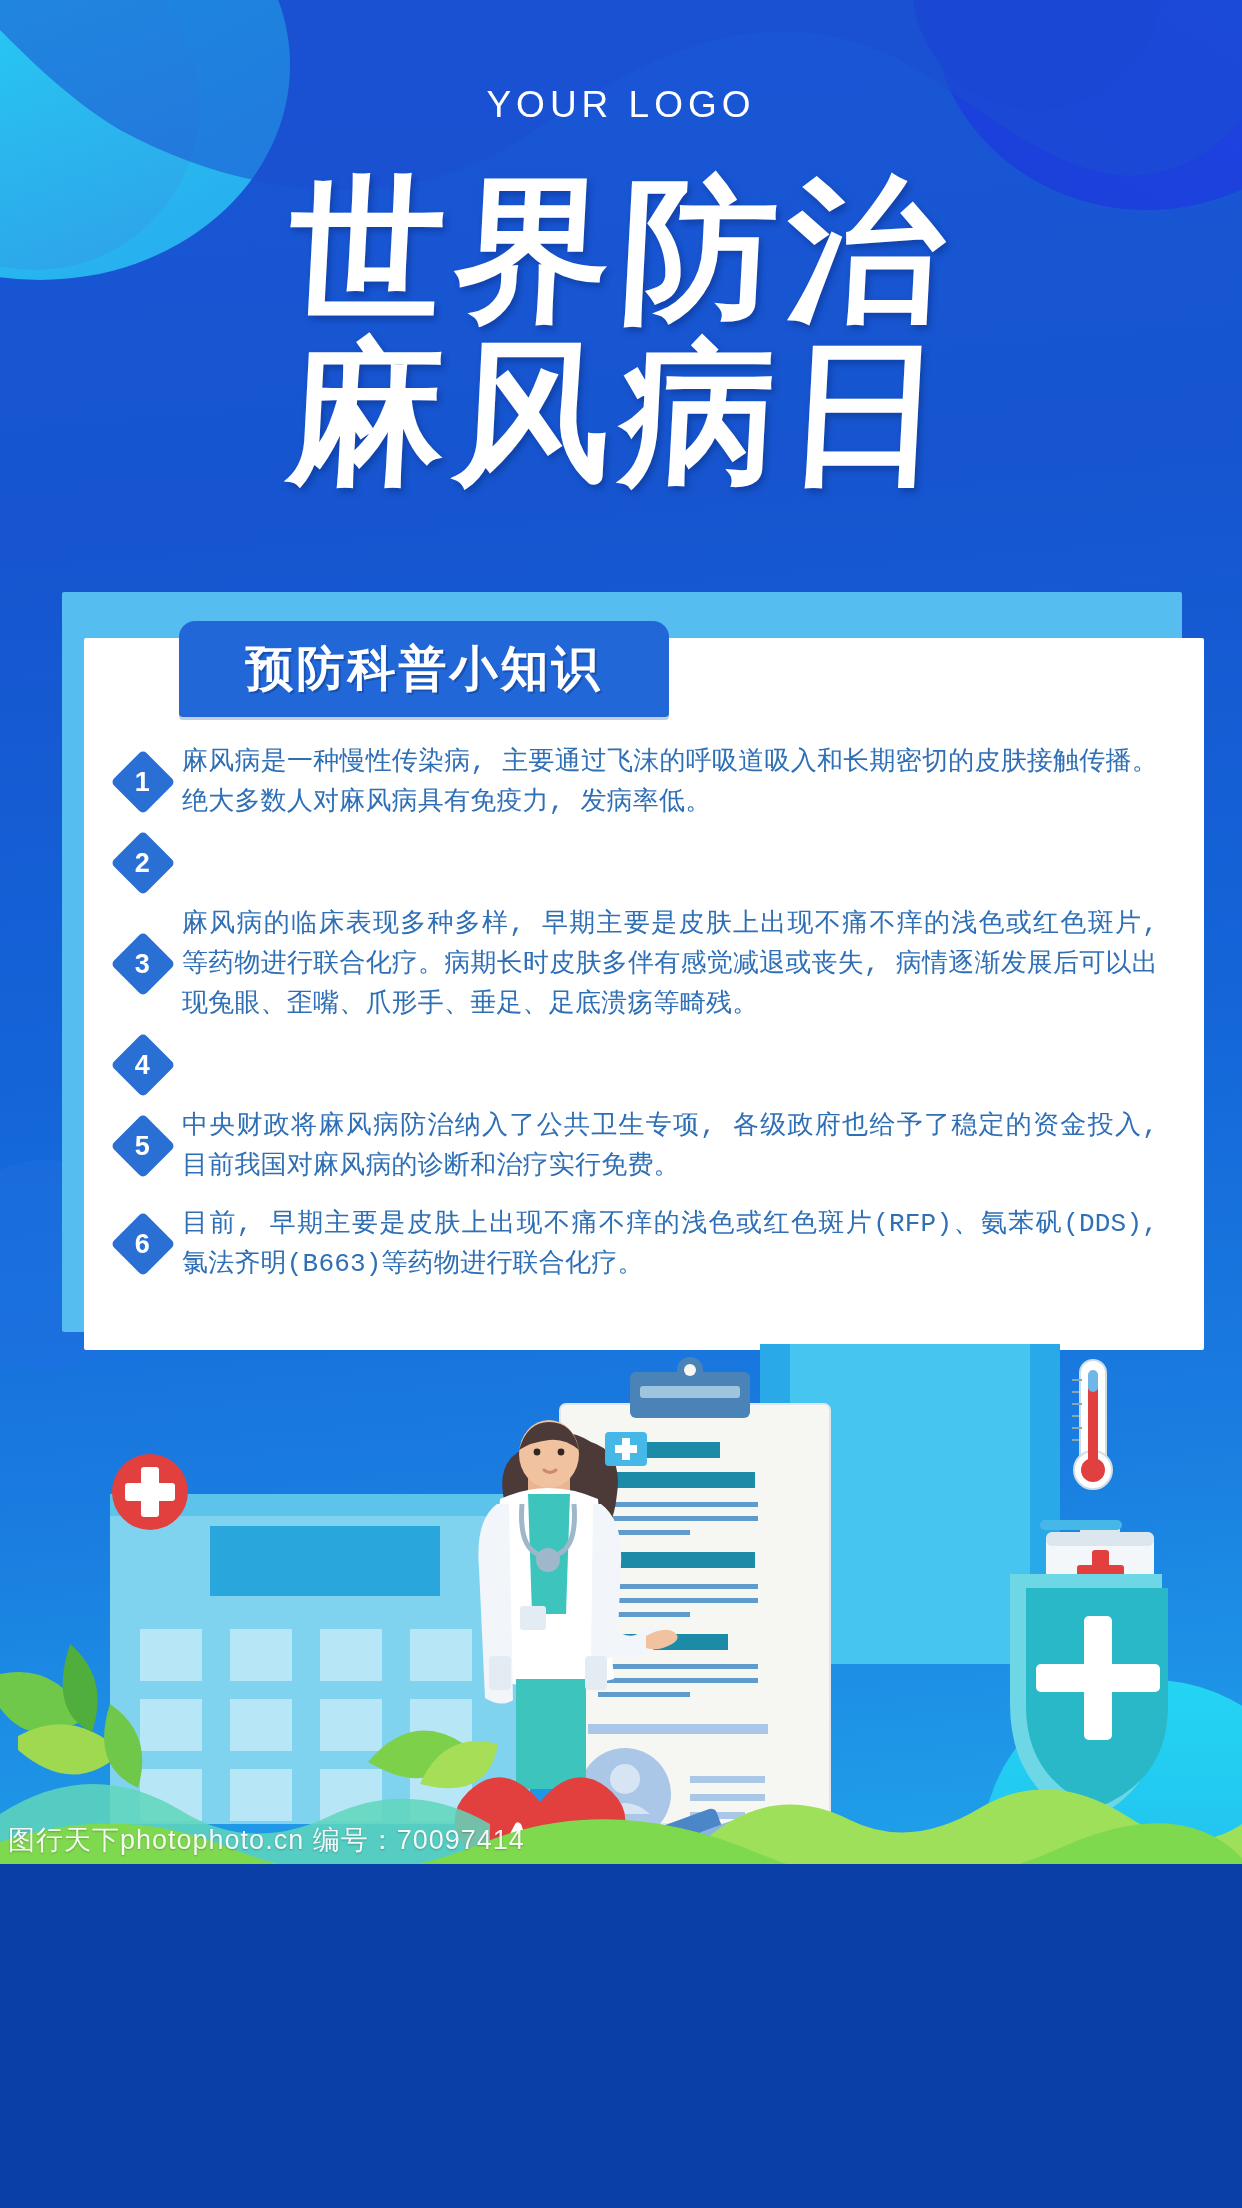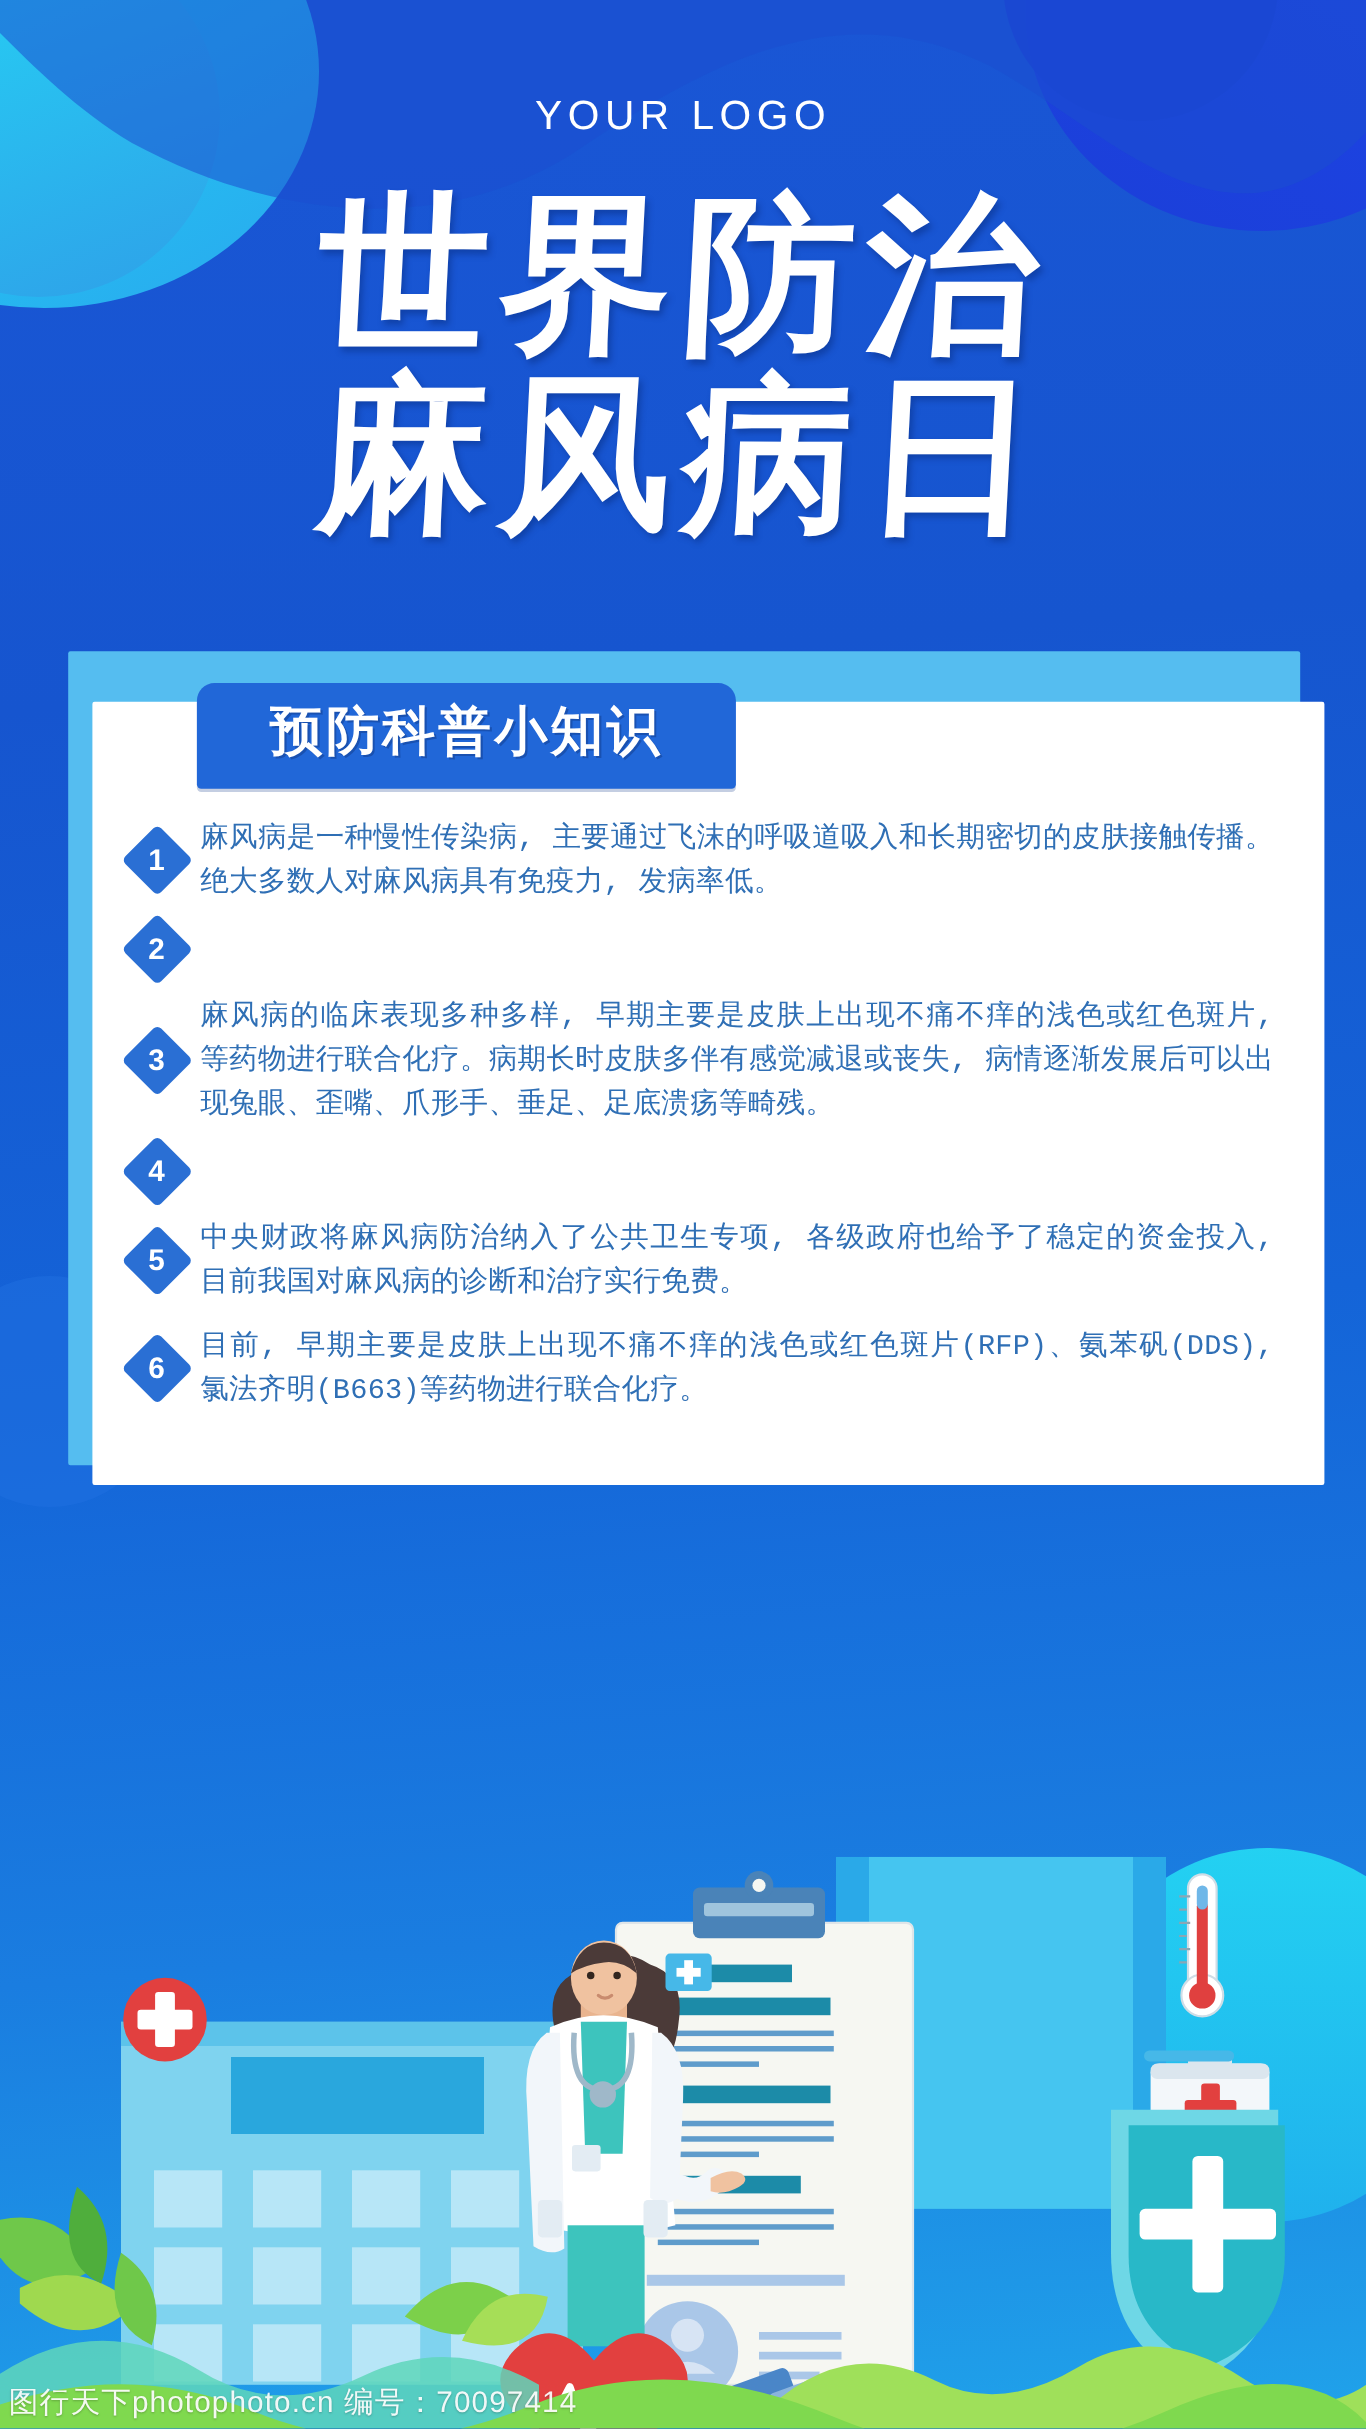--- a/index.html
+++ b/index.html
@@ -1,18 +1,18 @@
 <!DOCTYPE html>
 <html><head>
 <meta charset="utf-8">
 <style>
   html,body{margin:0;padding:0;background:#0b3fa8;}
   *{box-sizing:border-box;}
   .poster{
-    position:relative;width:1242px;height:2208px;overflow:hidden;
+    position:relative;width:1242px;height:1864px;overflow:hidden;
     font-family:"Liberation Sans","DejaVu Sans",sans-serif;
     background:linear-gradient(175deg,#1a56d6 0%,#1655cf 28%,#1464d8 55%,#1a7de0 78%,#20a3ea 100%);
   }
 
   
   .blob{position:absolute;border-radius:50%;}
   .blob-cyan-left{left:-210px;top:-150px;width:500px;height:430px;
     background:linear-gradient(150deg,#19e4ef 0%,#22c9f2 45%,#2aa7ee 100%);}
   .blob-cyan-left2{left:-130px;top:-60px;width:330px;height:330px;
     background:linear-gradient(160deg,#25d6f5 0%,#2f9fe8 100%);opacity:.95;}
@@ -60,21 +60,20 @@
   }
   .card{
     position:absolute;left:84px;top:638px;width:1120px;height:712px;
     background:#ffffff;border-radius:2px;
   }
   .card-tab-wrap{position:absolute;left:0;top:-1px;width:1120px;height:96px;}
   .card-tab{
     position:absolute;left:95px;top:-16px;width:490px;height:96px;
     background:#2167d8;border-radius:16px 16px 4px 4px;
     box-shadow:0 3px 0 rgba(20,60,140,.25);
-    font-family:Liberation Mono, monospace;
   }
   .card-tab::before,.card-tab::after{
     content:"";position:absolute;top:20px;width:34px;height:54px;background:#174fae;z-index:-1;
   }
   .card-tab::before{left:-28px;border-radius:14px 0 0 6px;}
   .card-tab::after{right:-28px;border-radius:0 14px 6px 0;}
   .card-tab span{
     display:block;width:100%;text-align:center;line-height:96px;
     color:#ffffff;font-size:48px;font-weight:bold;letter-spacing:3px;
     text-shadow:2px 2px 0 rgba(16,56,130,.45);

